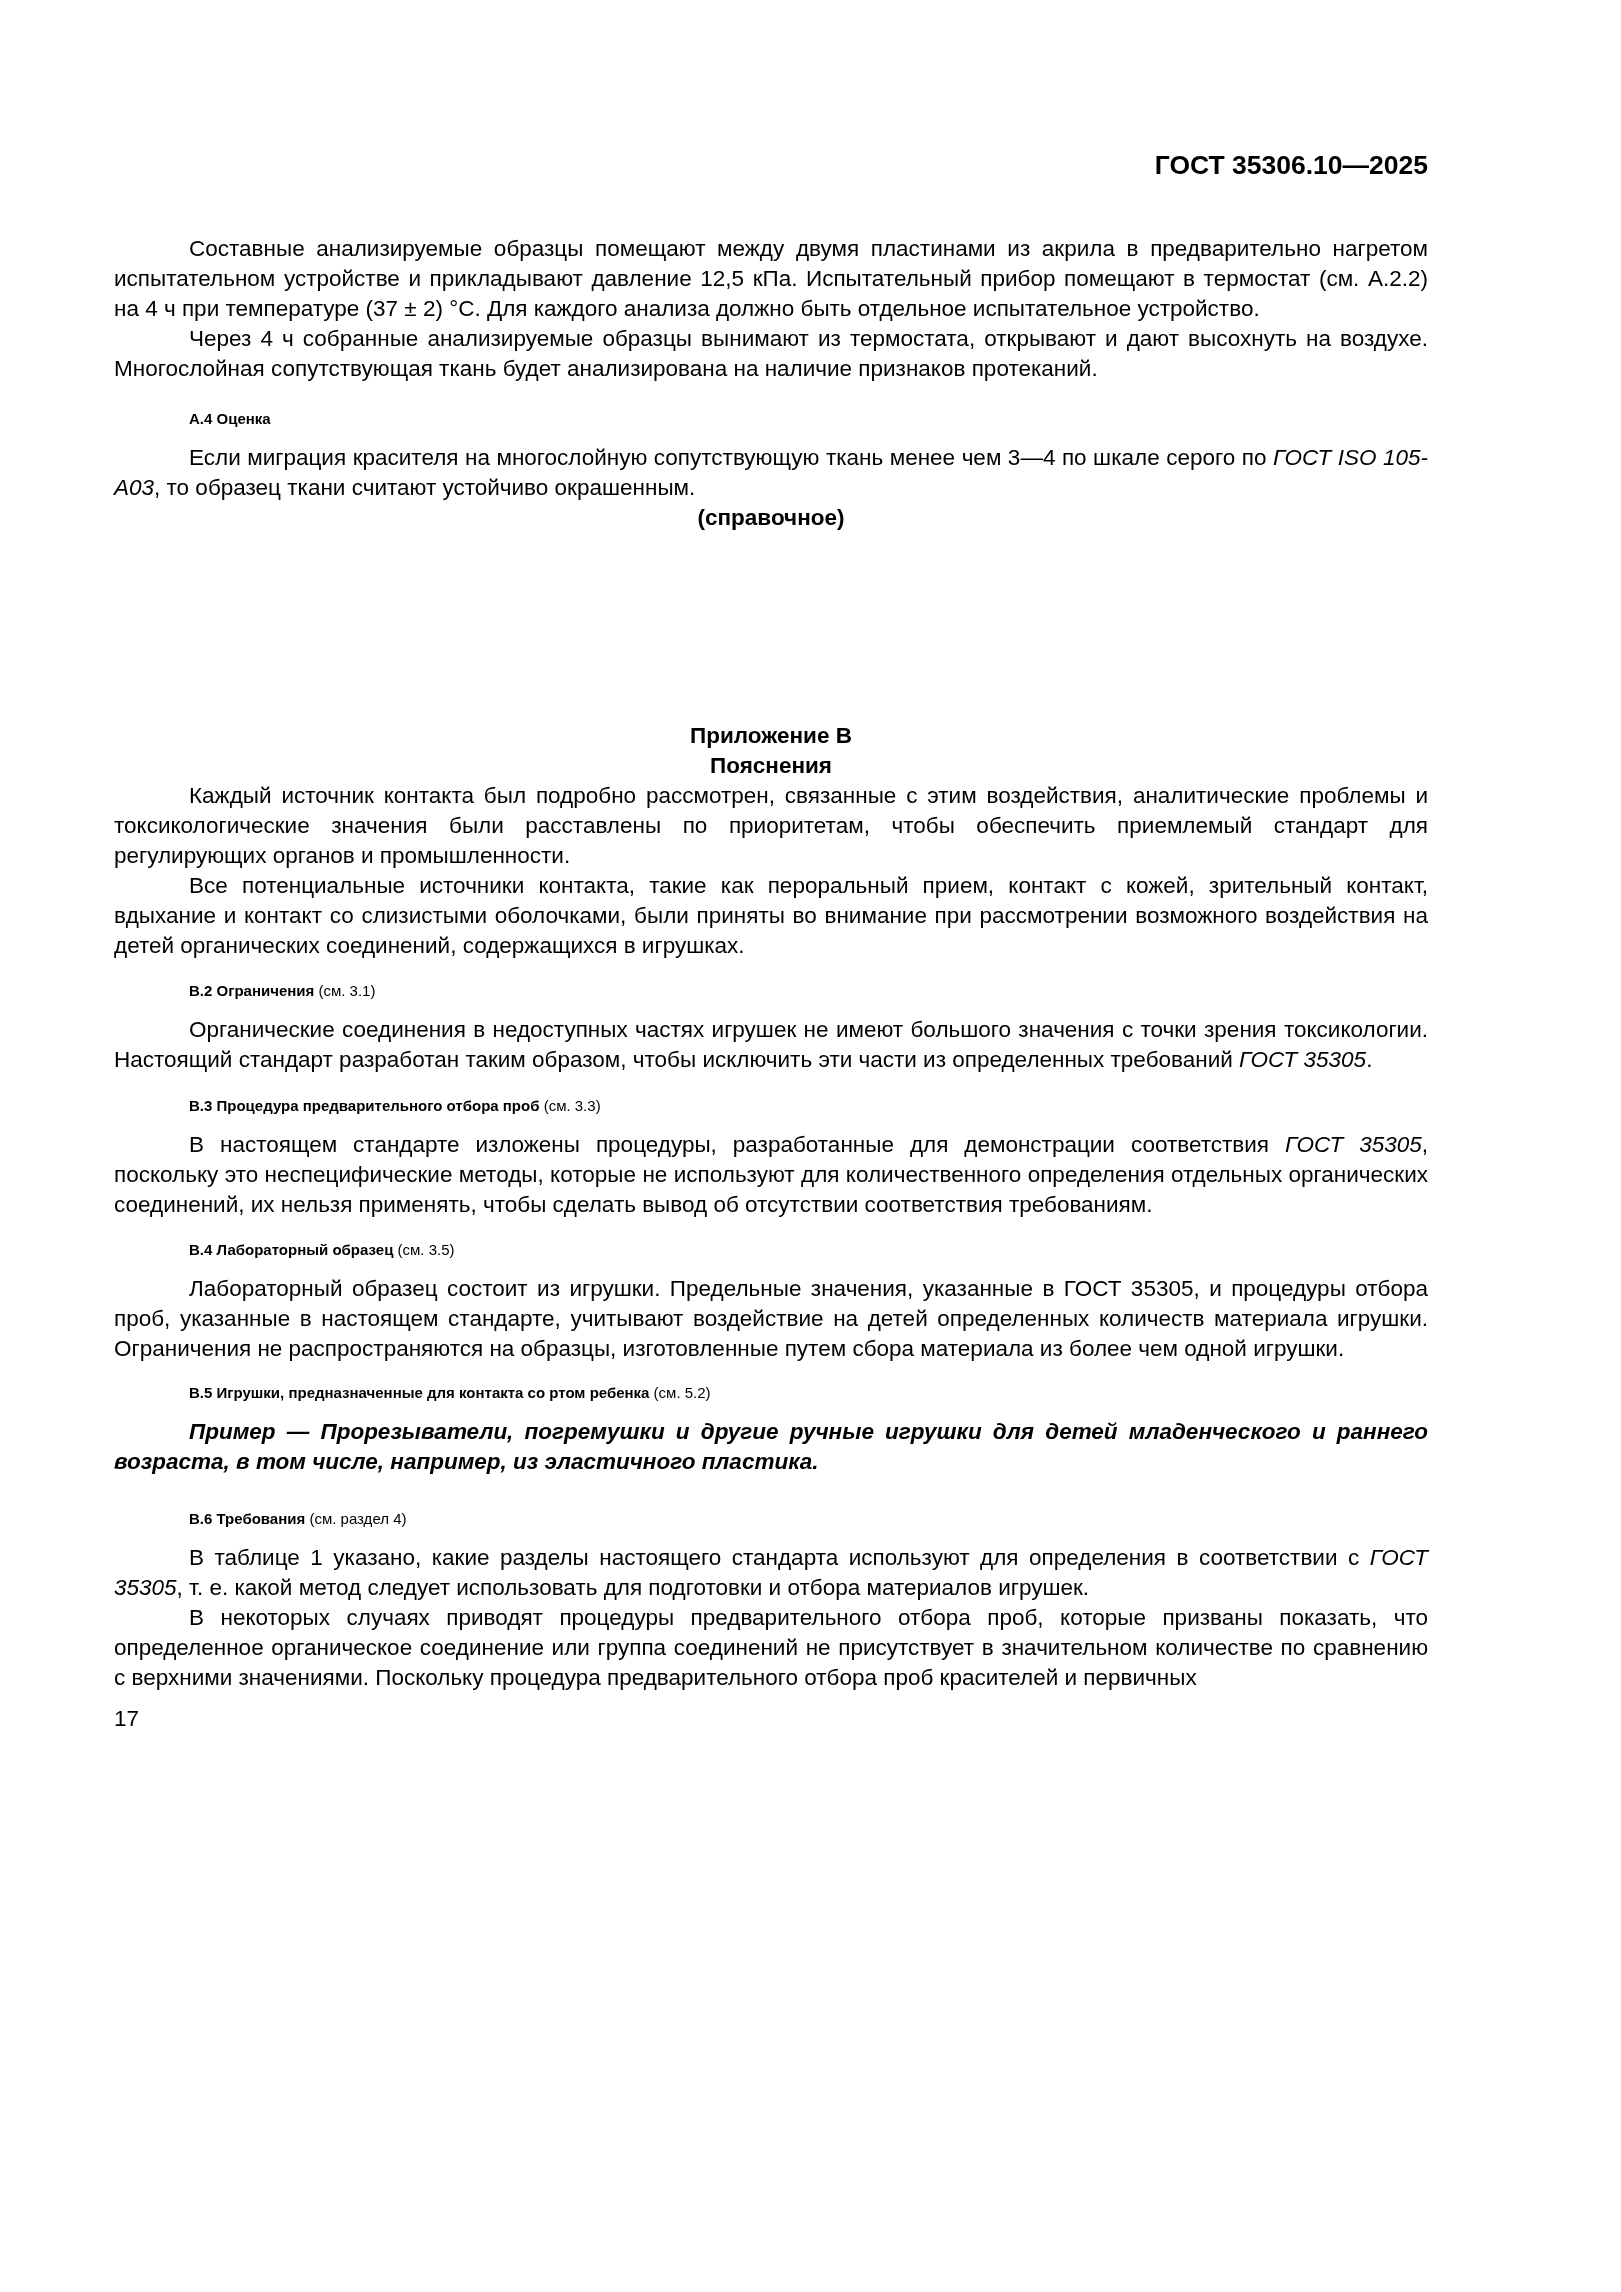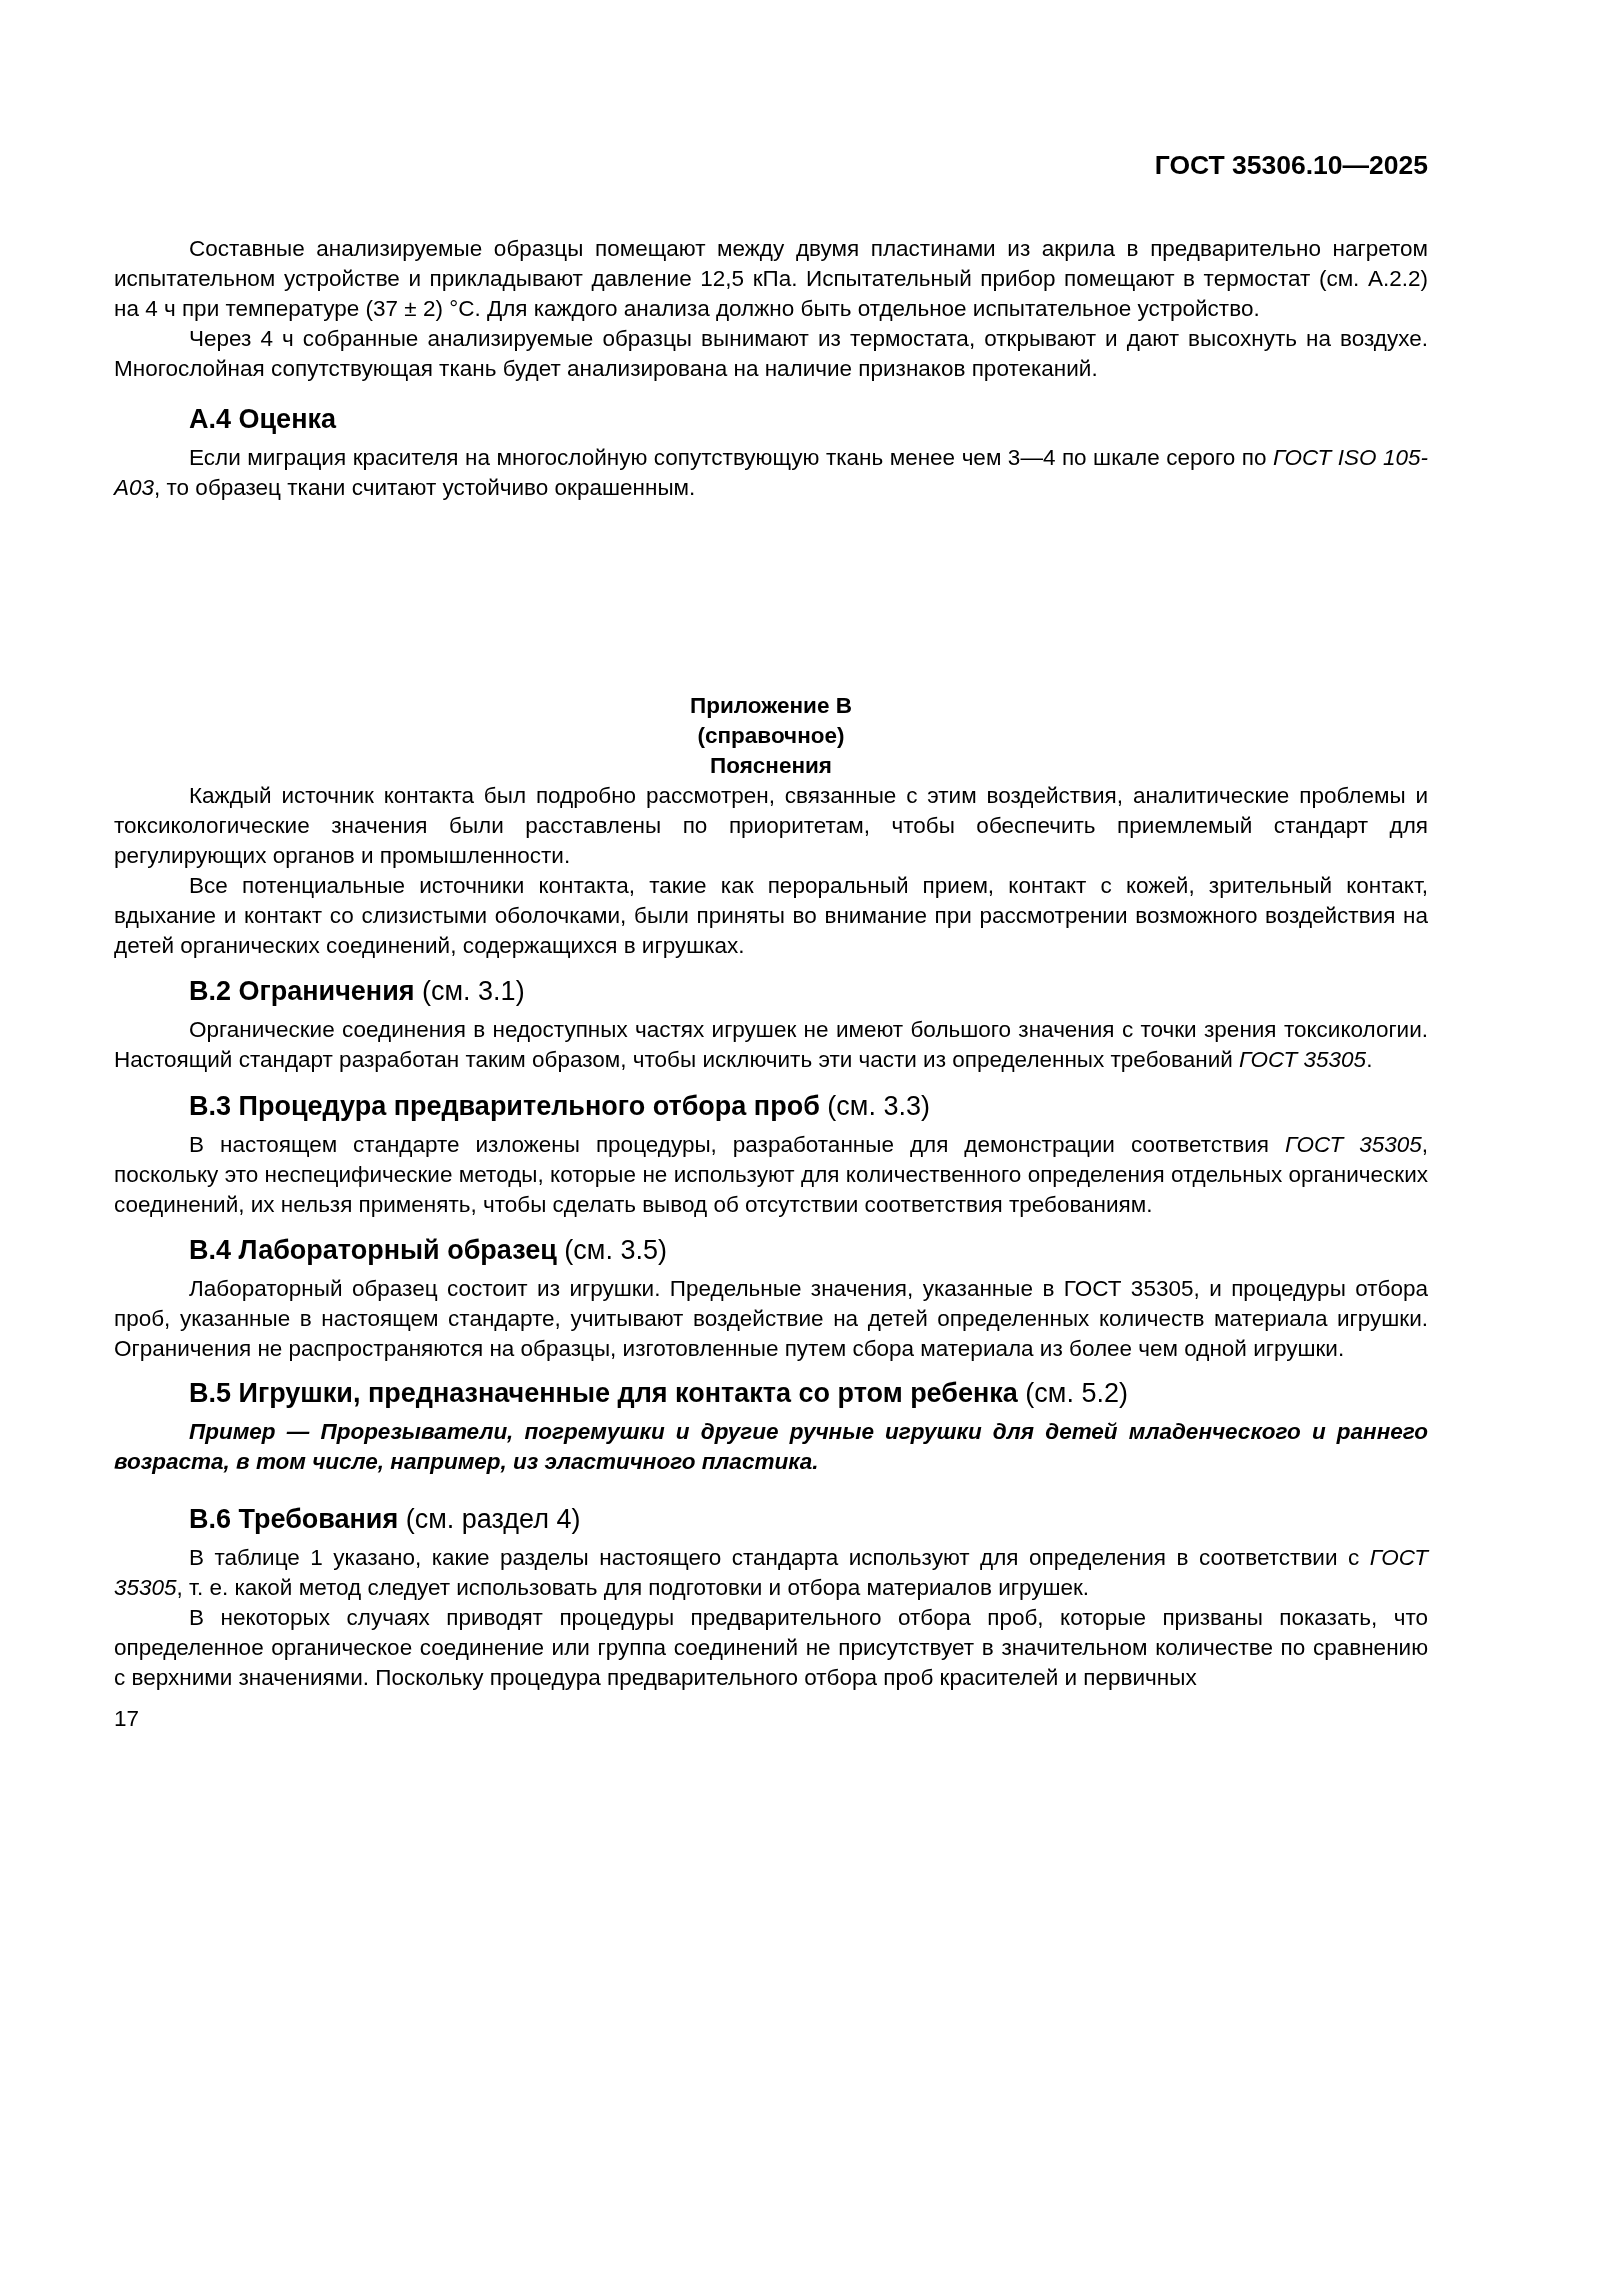--- a/index.html
+++ b/index.html
@@ -34,21 +34,21 @@
     font-size: 22.5px;
     line-height: 30px;
     text-align: justify;
     text-indent: 75px;
   }
   p.first-after-header {
     margin-top: 55px;
   }
   .sect-heading {
     margin: 19.6px 0 8.8px 0;
-    font-size: 27px;
+    font-size: 15px;
     line-height: 30px;
     font-weight: bold;
     text-indent: 75px;
     text-align: left;
   }
   .sect-heading .note {
     font-weight: normal;
   }
   .center-heading {
     margin: 0;
@@ -81,22 +81,22 @@
     <div class="doc-header">ГОСТ 35306.10—2025</div>
 
     <p class="body first-after-header">Составные анализируемые образцы помещают между двумя пластинами из акрила в предварительно нагретом испытательном устройстве и прикладывают давление 12,5 кПа. Испытательный прибор помещают в термостат (см. А.2.2) на 4 ч при температуре (37 ± 2) °С. Для каждого анализа должно быть отдельное испытательное устройство.</p>
 
     <p class="body">Через 4 ч собранные анализируемые образцы вынимают из термостата, открывают и дают высохнуть на воздухе. Многослойная сопутствующая ткань будет анализирована на наличие признаков протеканий.</p>
 
     <div class="sect-heading">А.4 Оценка</div>
 
     <p class="body"><span>Если миграция красителя на многослойную сопутствующую ткань менее чем 3—4 по шкале серого по </span><span class="ref-italic">ГОСТ ISO 105-А03</span><span>, то образец ткани считают устойчиво окрашенным.</span></p>
 
+    <div class="center-heading">(справочное)</div>
     <div class="center-heading annex-title">Приложение В</div>
-    <div class="center-heading">(справочное)</div>
 
     <div class="center-heading annex-caption">Пояснения</div>
 
 
     <p class="body">Каждый источник контакта был подробно рассмотрен, связанные с этим воздействия, аналитические проблемы и токсикологические значения были расставлены по приоритетам, чтобы обеспечить приемлемый стандарт для регулирующих органов и промышленности.</p>
     <p class="body">Все потенциальные источники контакта, такие как пероральный прием, контакт с кожей, зрительный контакт, вдыхание и контакт со слизистыми оболочками, были приняты во внимание при рассмотрении возможного воздействия на детей органических соединений, содержащихся в игрушках.</p>
 
     <div class="sect-heading" style="margin-top:15.7px;"><span>В.2 Ограничения</span><span class="note"> (см. 3.1)</span></div>
 
     <p class="body"><span>Органические соединения в недоступных частях игрушек не имеют большого значения с точки зрения токсикологии. Настоящий стандарт разработан таким образом, чтобы исключить эти части из определенных требований </span><span class="ref-italic">ГОСТ 35305</span><span>.</span></p>

